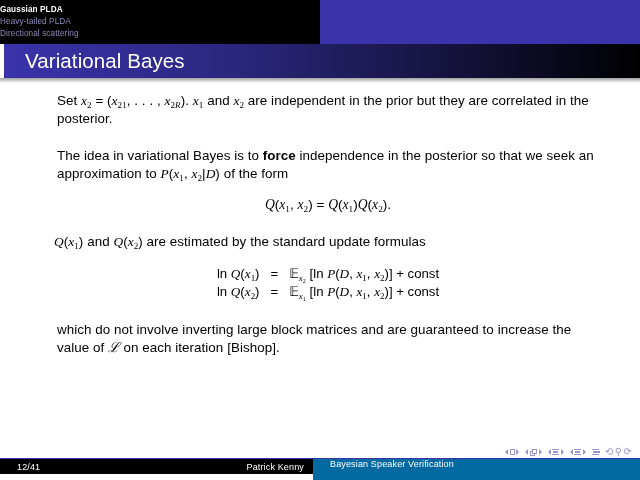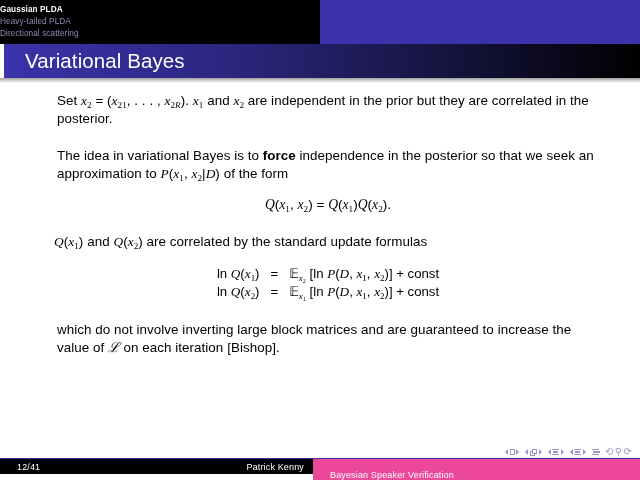--- a/index.html
+++ b/index.html
@@ -210,22 +210,22 @@
   .foot-author {
     position: absolute;
     right: 9px;
     color: #ffffff;
     font-size: 9px;
     letter-spacing: 0.15px;
     white-space: nowrap;
   }
   .foot-blue {
     width: 327px; height: 21px;
-    background: #ec4899;
-    display: flex; align-items: flex-end;
+    background: #0369a1;
+    display: flex; align-items: flex-start;
   }
   .foot-title {
     color: #ffffff;
     font-size: 9px;
     padding-left: 17px;
     letter-spacing: 0.15px;
     white-space: nowrap;
   }
   .footline-top {
     position: absolute;
@@ -254,21 +254,21 @@
   <div class="frametitle-shadow"></div>
 
   <div class="body">
 
     <p class="para p1"><span class="mup">Set </span><span class="mi">x</span><sub class="mn">2</sub><span class="mup"> = (</span><span class="mi">x</span><sub class="mn">21</sub><span class="mup">, . . . , </span><span class="mi">x</span><sub class="mn">2<span class="mi">R</span></sub><span class="mup">). </span><span class="mi">x</span><sub class="mn">1</sub><span class="mup"> and </span><span class="mi">x</span><sub class="mn">2</sub><span class="mup"> are independent in the prior but they are correlated in the posterior.</span></p>
 
     <p class="para p2"><span>The idea in variational Bayes is to </span><b class="force">force</b><span> independence in the posterior so that we seek an approximation to </span><span class="mi">P</span><span class="mup">(</span><span class="mi">x</span><sub class="mn">1</sub><span class="mup">, </span><span class="mi">x</span><sub class="mn">2</sub><span class="mup">|</span><span class="mi">D</span><span class="mup">)</span><span> of the form</span></p>
 
     <div class="display-eq"><span class="mi">Q</span><span class="mup">(</span><span class="mi">x</span><sub class="mn">1</sub><span class="mup">, </span><span class="mi">x</span><sub class="mn">2</sub><span class="mup">) = </span><span class="mi">Q</span><span class="mup">(</span><span class="mi">x</span><sub class="mn">1</sub><span class="mup">)</span><span class="mi">Q</span><span class="mup">(</span><span class="mi">x</span><sub class="mn">2</sub><span class="mup">).</span></div>
 
-    <p class="para p3"><span class="mi">Q</span><span class="mup">(</span><span class="mi">x</span><sub class="mn">1</sub><span class="mup">)</span><span> and </span><span class="mi">Q</span><span class="mup">(</span><span class="mi">x</span><sub class="mn">2</sub><span class="mup">)</span><span> are correlated by the standard update formulas</span></p>
+    <p class="para p3"><span class="mi">Q</span><span class="mup">(</span><span class="mi">x</span><sub class="mn">1</sub><span class="mup">)</span><span> and </span><span class="mi">Q</span><span class="mup">(</span><span class="mi">x</span><sub class="mn">2</sub><span class="mup">)</span><span> are estimated by the standard update formulas</span></p>
 
     <div class="eqblock">
       <table class="eqtable">
         <tbody>
             <tr>
           <td class="eq-lhs"><span class="op">ln </span><span class="mi">Q</span><span class="mup">(</span><span class="mi">x</span><sub class="mn">1</sub><span class="mup">)</span></td>
           <td class="eq-rel">=</td>
           <td class="eq-rhs"><span class="bb">𝔼</span><sub class="mi">x<sub class="mn">2</sub></sub><span class="mup"> [</span><span class="op">ln </span><span class="mi">P</span><span class="mup">(</span><span class="mi">D</span><span class="mup">, </span><span class="mi">x</span><sub class="mn">1</sub><span class="mup">, </span><span class="mi">x</span><sub class="mn">2</sub><span class="mup">)] + </span><span class="op">const</span></td>
         </tr>
         <tr>

